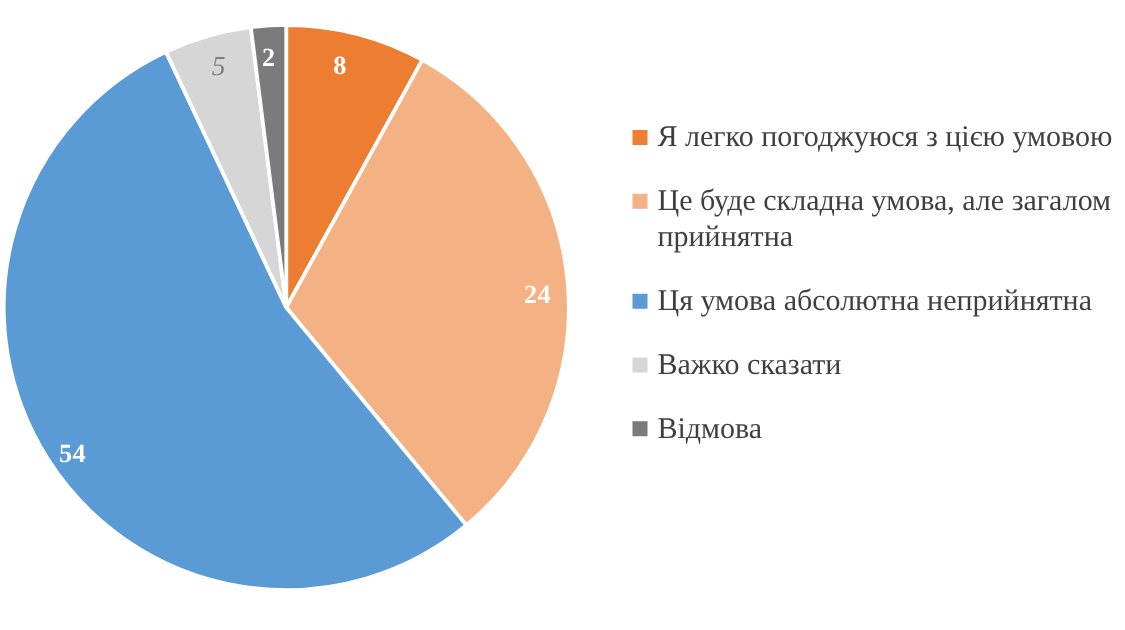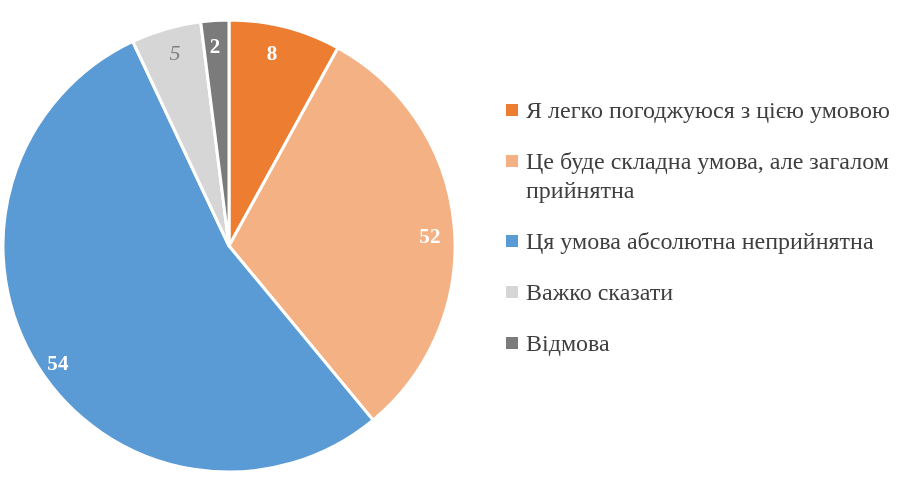--- a/index.html
+++ b/index.html
@@ -79,21 +79,21 @@
 
       <path fill="#5B9BD5" stroke="#FFFFFF" stroke-width="3" d="M 229 246 L 373.06 420.14 A 226 226 0 1 1 132.77 41.51 Z"></path>
 
       <path fill="#D6D6D6" stroke="#FFFFFF" stroke-width="3" d="M 229 246 L 132.77 41.51 A 226 226 0 0 1 200.67 21.78 Z"></path>
 
       <path fill="#7B7B7B" stroke="#FFFFFF" stroke-width="3" d="M 229 246 L 200.67 21.78 A 226 226 0 0 1 229.00 20.00 Z"></path>
     </g>
   </svg>
 
   <div class="slice-label light" style="left:272px; top:53px;">8</div>
-  <div class="slice-label light" style="left:430px; top:236px;">52</div>
+  <div class="slice-label light" style="left:430px; top:236px;">24</div>
   <div class="slice-label light" style="left:58px; top:363px;">54</div>
   <div class="slice-label dark" style="left:175px; top:53px;">5</div>
   <div class="slice-label light" style="left:215px; top:46px;">2</div>
 </div>
 
 <div id="legend">
   <div class="legend-item">
     <span class="legend-swatch" style="background:#ED7D31"></span>
     <span class="legend-label">Я легко погоджуюся з цією умовою</span>
   </div>

